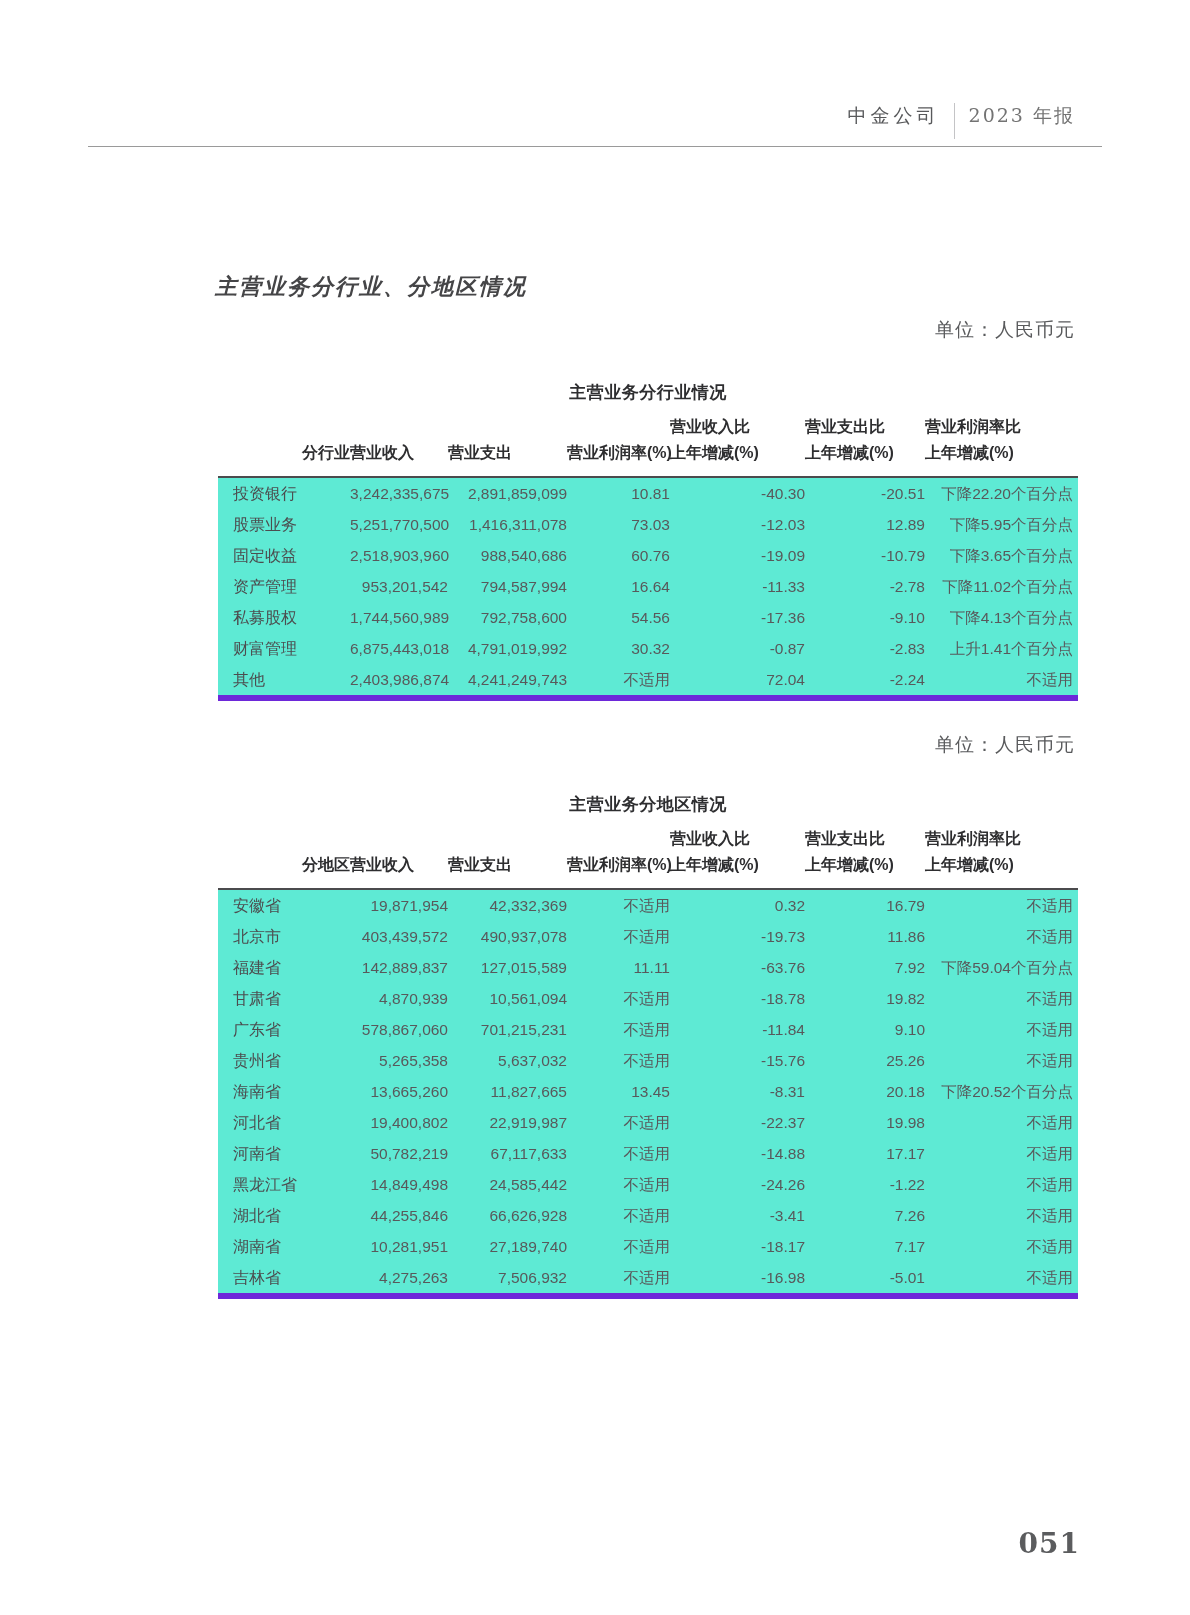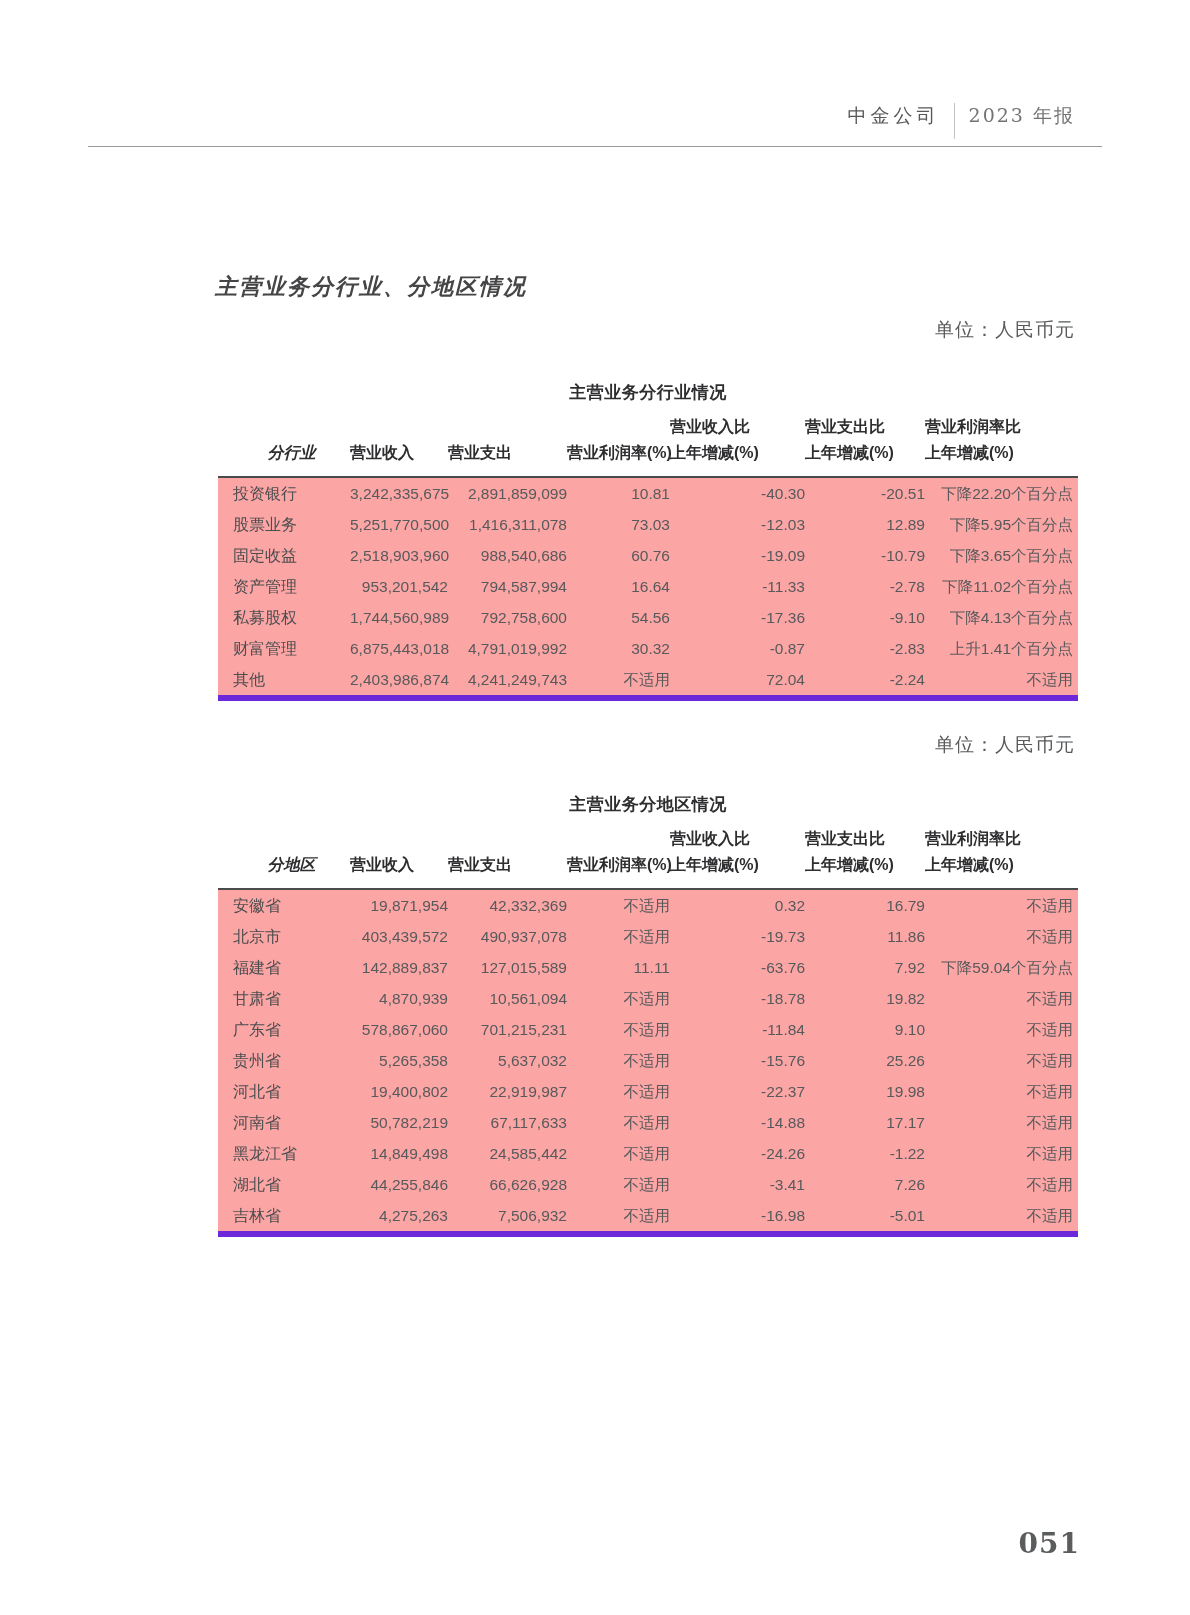--- a/index.html
+++ b/index.html
@@ -42,23 +42,23 @@
     height:30px;line-height:30px;margin-bottom:6px;letter-spacing:0.5px;
   }
   table{width:100%;border-collapse:collapse;table-layout:fixed;}
   col.c1{width:132px;} col.c2{width:98px;} col.c3{width:119px;}
   col.c4{width:103px;} col.c5{width:135px;} col.c6{width:120px;} col.c7{width:153px;}
   thead th{
     font-size:16px;font-weight:bold;color:#2e2e30;
     vertical-align:bottom;padding:0 0 10px 0;line-height:26px;
     text-align:left;white-space:nowrap;
   }
-  thead th.left{text-align:center;padding-left:15px;font-style:italic;}
+  thead th.left{text-align:right;padding-left:15px;}
   thead tr{border-bottom:2px solid #4b4b4d;}
-  tbody{background:#fca5a5;}
+  tbody{background:#5eead4;}
   tbody td{
     font-size:15.5px;color:#58595b;padding:7px 0;line-height:17px;
     text-align:right;white-space:nowrap;
   }
   tbody td.left{text-align:left;padding-left:15px;color:#4c4d4f;font-size:16px;}
   tbody td.pad-r{padding-right:5px;}
   tbody tr:last-child{border-bottom:6px solid #6d28d9;}
   
   .page-number{
     position:absolute;top:1527px;right:110px;
@@ -262,20 +262,29 @@
         <tr>
           <td class="left">贵州省</td>
           <td class="">5,265,358</td>
           <td class="">5,637,032</td>
           <td class="">不适用</td>
           <td class="">-15.76</td>
           <td class="">25.26</td>
           <td class="pad-r">不适用</td>
         </tr>
         <tr>
+          <td class="left">海南省</td>
+          <td class="">13,665,260</td>
+          <td class="">11,827,665</td>
+          <td class="">13.45</td>
+          <td class="">-8.31</td>
+          <td class="">20.18</td>
+          <td class="pad-r">下降20.52个百分点</td>
+        </tr>
+        <tr>
           <td class="left">河北省</td>
           <td class="">19,400,802</td>
           <td class="">22,919,987</td>
           <td class="">不适用</td>
           <td class="">-22.37</td>
           <td class="">19.98</td>
           <td class="pad-r">不适用</td>
         </tr>
         <tr>
           <td class="left">河南省</td>
@@ -298,20 +307,29 @@
         <tr>
           <td class="left">湖北省</td>
           <td class="">44,255,846</td>
           <td class="">66,626,928</td>
           <td class="">不适用</td>
           <td class="">-3.41</td>
           <td class="">7.26</td>
           <td class="pad-r">不适用</td>
         </tr>
         <tr>
+          <td class="left">湖南省</td>
+          <td class="">10,281,951</td>
+          <td class="">27,189,740</td>
+          <td class="">不适用</td>
+          <td class="">-18.17</td>
+          <td class="">7.17</td>
+          <td class="pad-r">不适用</td>
+        </tr>
+        <tr>
           <td class="left">吉林省</td>
           <td class="">4,275,263</td>
           <td class="">7,506,932</td>
           <td class="">不适用</td>
           <td class="">-16.98</td>
           <td class="">-5.01</td>
           <td class="pad-r">不适用</td>
         </tr>
       </tbody>
   </table>

